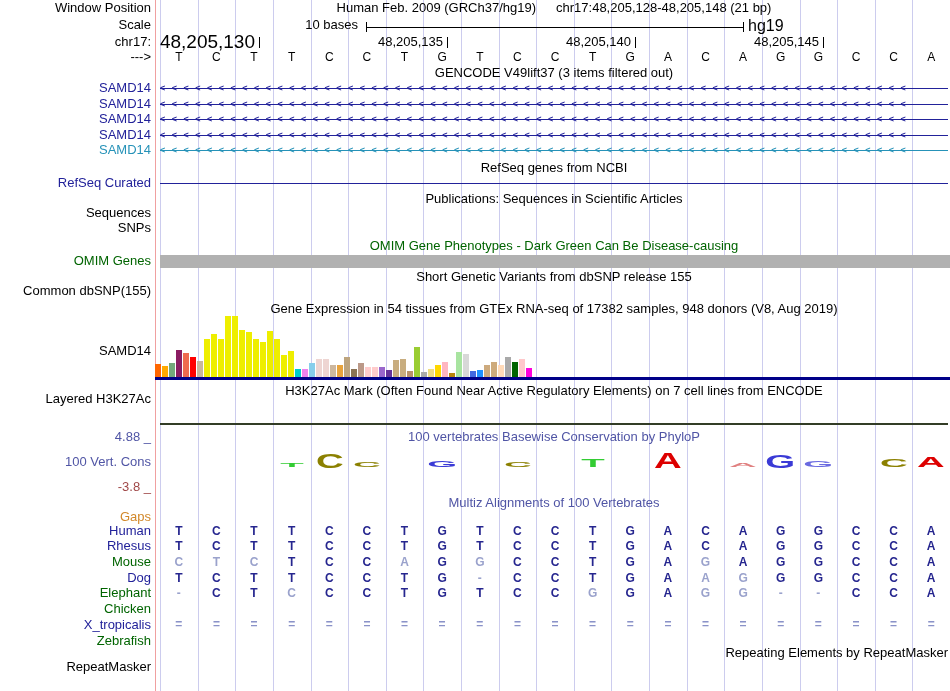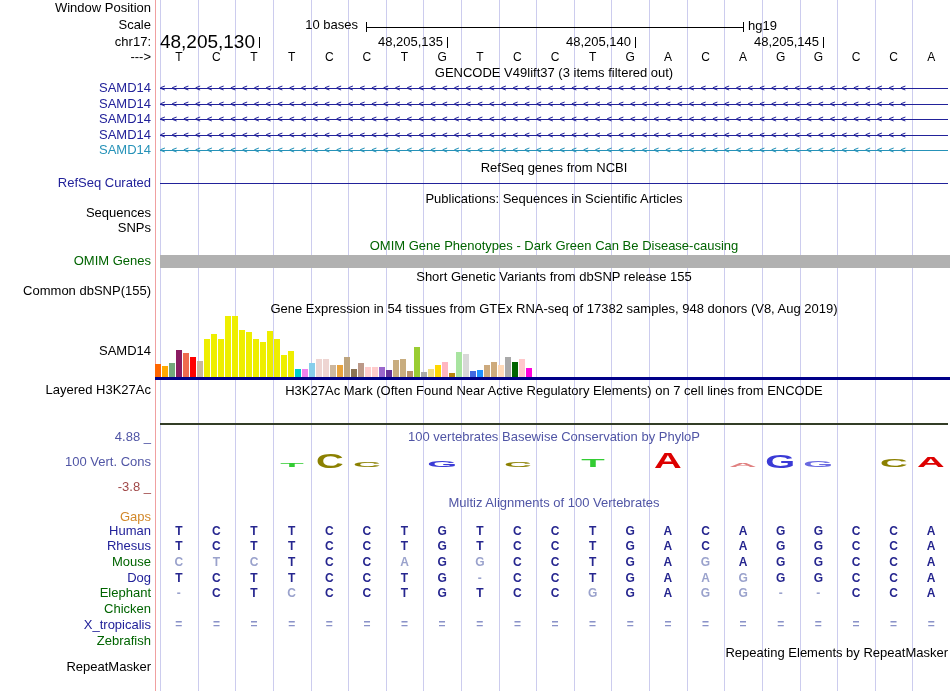--- a/index.html
+++ b/index.html
@@ -40,25 +40,28 @@
       <div class="gline" style="left: 686.7px; background: rgb(204, 204, 238);"></div>
       <div class="gline" style="left: 724.3px; background: rgb(204, 204, 238);"></div>
       <div class="gline" style="left: 761.9px; background: rgb(204, 204, 238);"></div>
       <div class="gline" style="left: 799.5px; background: rgb(204, 204, 238);"></div>
       <div class="gline" style="left: 837.2px; background: rgb(204, 204, 238);"></div>
       <div class="gline" style="left: 874.8px; background: rgb(204, 204, 238);"></div>
       <div class="gline" style="left: 912.4px; background: rgb(204, 204, 238);"></div>
     </div>
   <div id="divider" class="gline" style="left: 155px; background: rgb(240, 160, 160);"></div>
 
+  <div class="title" style="top:1px;">
+    <span>Human Feb. 2009 (GRCh37/hg19)</span><span style="margin-left:20px;">chr17:48,205,128-48,205,148 (21 bp)</span>
+  </div>
   <div class="lbl" style="top:1px;">Window Position</div>
   <div class="lbl" style="top:18px;">Scale</div>
   <div style="position:absolute;left:200px;width:158px;top:18px;text-align:right;font-size:13px;line-height:14px;">10 bases</div>
   <div style="position:absolute;left:366px;top:22px;width:376px;height:10px;border-left:1px solid #000;border-right:1px solid #000;background:linear-gradient(#000,#000) 0 50%/100% 1px no-repeat;"></div>
-  <div style="position:absolute;left:748px;top:19px;font-size:13px;line-height:14px;">hg19</div>
+  <div style="position:absolute;left:748px;top:19px;font-size:16px;line-height:14px;">hg19</div>
   <div class="lbl" style="top:35px;">chr17:</div>
   <div id="ticklayer">
       <div style="position: absolute; left: 137px; width: 118px; top: 35px; text-align: right; font-size: 19px; line-height: 14px;">48,205,130</div>
       <div style="position: absolute; left: 259px; top: 37px; width: 1px; height: 11px; background: rgb(0, 0, 0);"></div>
       <div style="position: absolute; left: 325px; width: 118px; top: 35px; text-align: right; font-size: 13px; line-height: 14px;">48,205,135</div>
       <div style="position: absolute; left: 447px; top: 37px; width: 1px; height: 11px; background: rgb(0, 0, 0);"></div>
       <div style="position: absolute; left: 513px; width: 118px; top: 35px; text-align: right; font-size: 13px; line-height: 14px;">48,205,140</div>
       <div style="position: absolute; left: 635px; top: 37px; width: 1px; height: 11px; background: rgb(0, 0, 0);"></div>
       <div style="position: absolute; left: 701px; width: 118px; top: 35px; text-align: right; font-size: 13px; line-height: 14px;">48,205,145</div>
       <div style="position: absolute; left: 823px; top: 37px; width: 1px; height: 11px; background: rgb(0, 0, 0);"></div>
@@ -171,21 +174,21 @@
       <div class="bar" style="left: 336px; width: 6px; height: 15px; background: rgb(205, 170, 125);"></div>
       <div class="bar" style="left: 343px; width: 6px; height: 12px; background: rgb(255, 218, 185);"></div>
       <div class="bar" style="left: 350px; width: 6px; height: 20px; background: rgb(169, 169, 169);"></div>
       <div class="bar" style="left: 357px; width: 6px; height: 15px; background: rgb(0, 100, 0);"></div>
       <div class="bar" style="left: 364px; width: 6px; height: 18px; background: rgb(255, 200, 203);"></div>
       <div class="bar" style="left: 371px; width: 6px; height: 9px; background: rgb(255, 0, 221);"></div>
     </div>
   <div class="hline" style="left:155px;top:377px;width:795px;height:3px;background:#000088;"></div>
 
   <div class="title" style="top:384px;">H3K27Ac Mark (Often Found Near Active Regulatory Elements) on 7 cell lines from ENCODE</div>
-  <div class="lbl" style="top:383px;padding-left:12px;">Layered H3K27Ac</div>
+  <div class="lbl" style="top:392px;padding-left:12px;">Layered H3K27Ac</div>
   <div class="hline" style="left:160px;top:423px;width:788px;height:2px;background:#333d26;"></div>
 
   <div class="lbl" style="top:430px;color:#5055a5;">4.88 _</div>
   <div class="title" style="top:430px;color:#5055a5;">100 vertebrates Basewise Conservation by PhyloP</div>
   <div class="lbl" style="top:455px;color:#5055a5;">100 Vert. Cons</div>
   <div class="lbl" style="top:480px;color:#a04848;">-3.8 _</div>
   <div id="conslogo">
       <div class="logoglyph" style="left: 272.9px; width: 37.6px; top: 463px; height: 12px; transform: scaleY(0.348); transform-origin: center top;">
         <span style="color: rgb(51, 204, 51);">T</span>
       </div>

